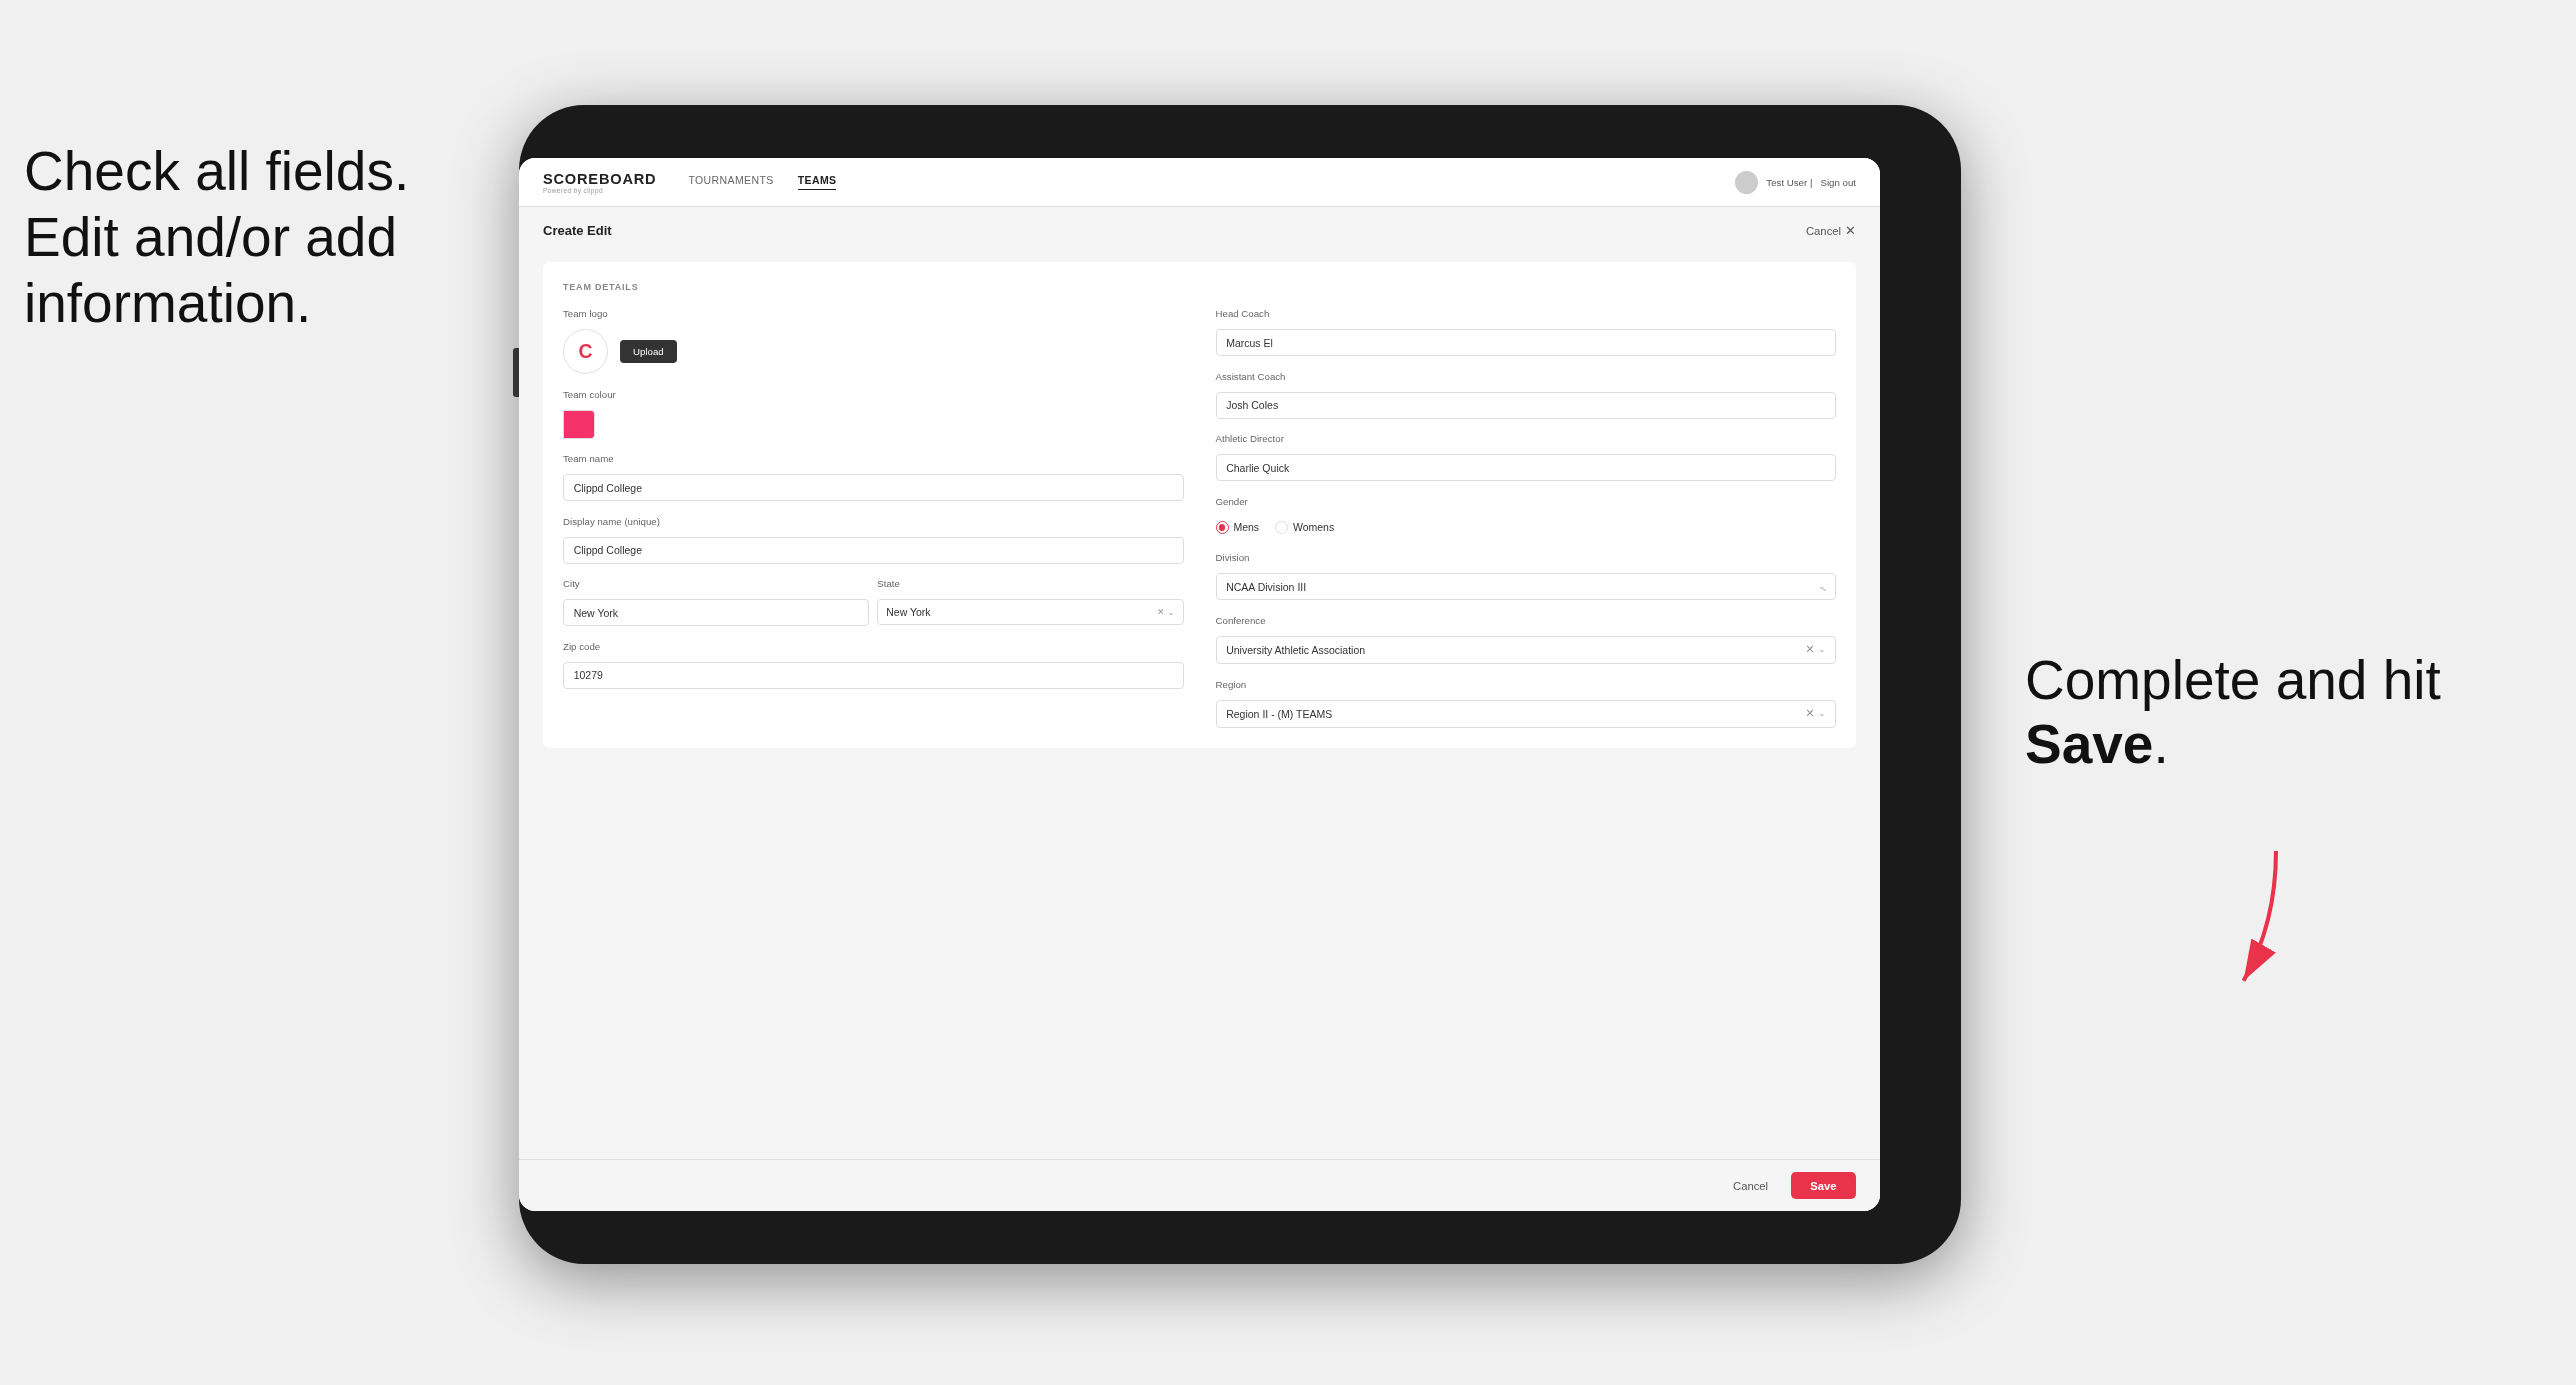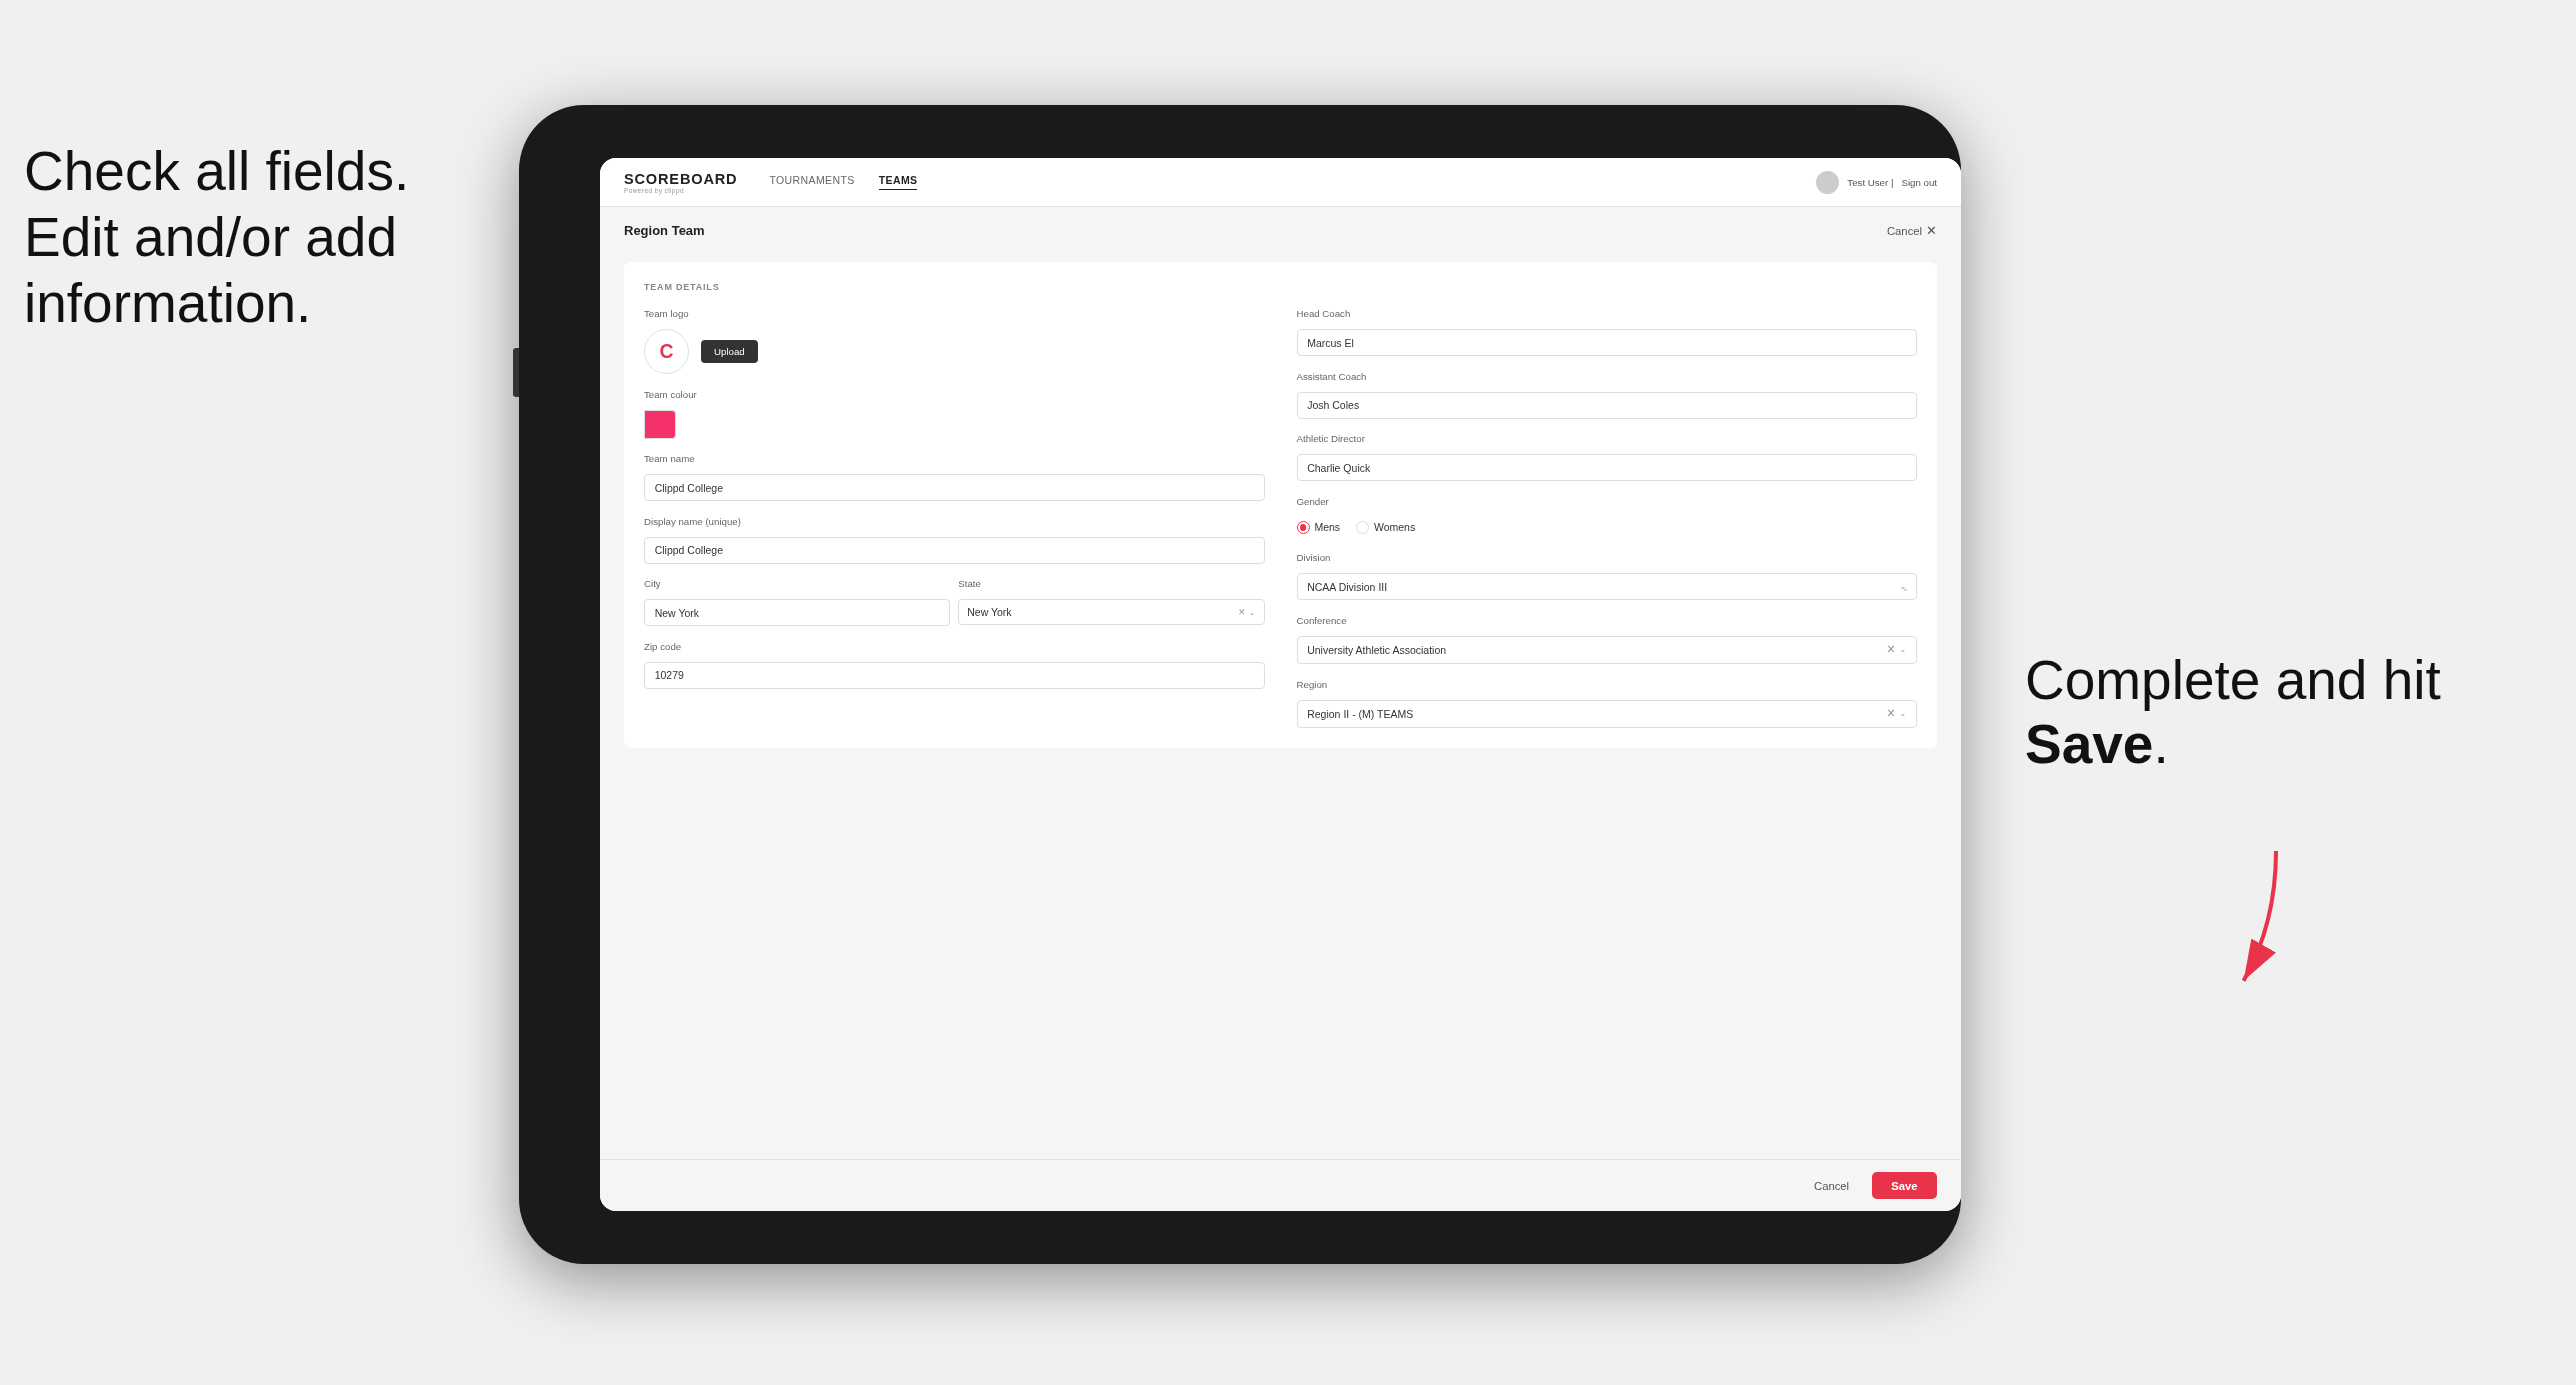--- a/index.html
+++ b/index.html
@@ -41,21 +41,21 @@
     .tablet-frame {
       position: absolute;
       left: 519px;
       top: 105px;
       width: 1442px;
       height: 1159px;
       background: #1a1a1a;
       border-radius: 65px;
       display: flex;
       align-items: center;
-      justify-content: flex-end;
+      justify-content: flex-start;
       box-shadow: 0 16px 65px rgba(0,0,0,0.4);
     }
 
     .tablet-screen {
       width: 1361px;
       height: 1053px;
       background: #f5f5f5;
       border-radius: 16px;
       overflow: hidden;
       display: flex;
@@ -435,21 +435,21 @@
       <div class="navbar-user">
         <div class="user-avatar"></div>
         <span>Test User |</span>
         <span class="sign-out">Sign out</span>
       </div>
     </div>
 
     <div style="flex:1;overflow-y:auto;background:#f5f5f5;padding:16px 24px 0 24px;display:flex;flex-direction:column;gap:12px;">
 
       <div class="create-team-header">
-        <span class="create-team-title">Region Team</span>
+        <span class="create-team-title">Create Edit</span>
         <div class="cancel-x">
           <span>Cancel</span>
           <span style="font-size:13px;">✕</span>
         </div>
       </div>
 
       <div class="form-card">
 
         <div class="section-label">TEAM DETAILS</div>
 

